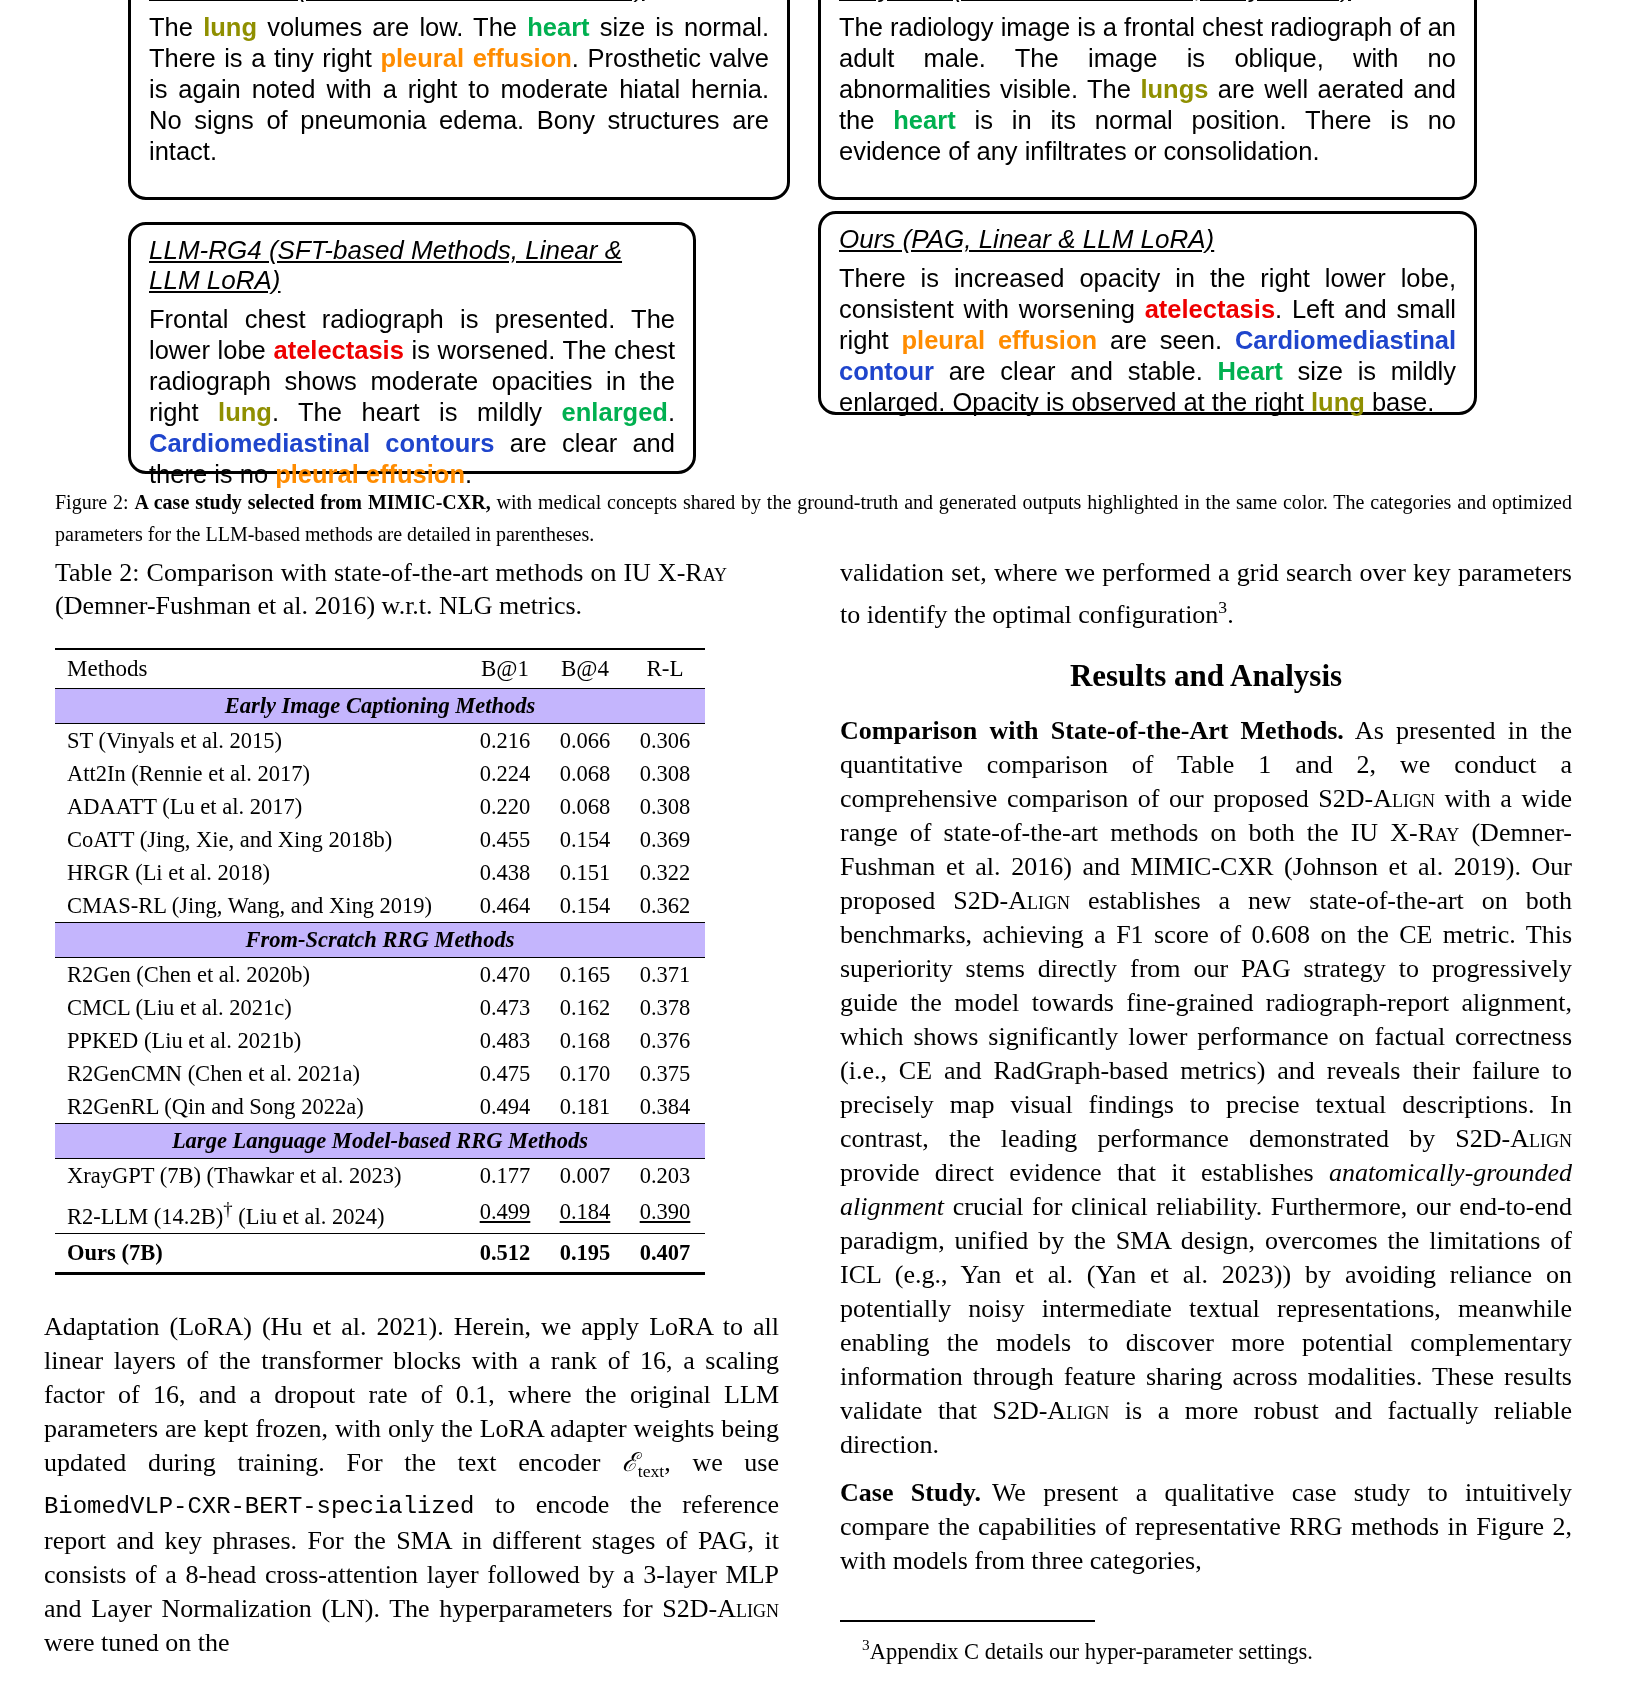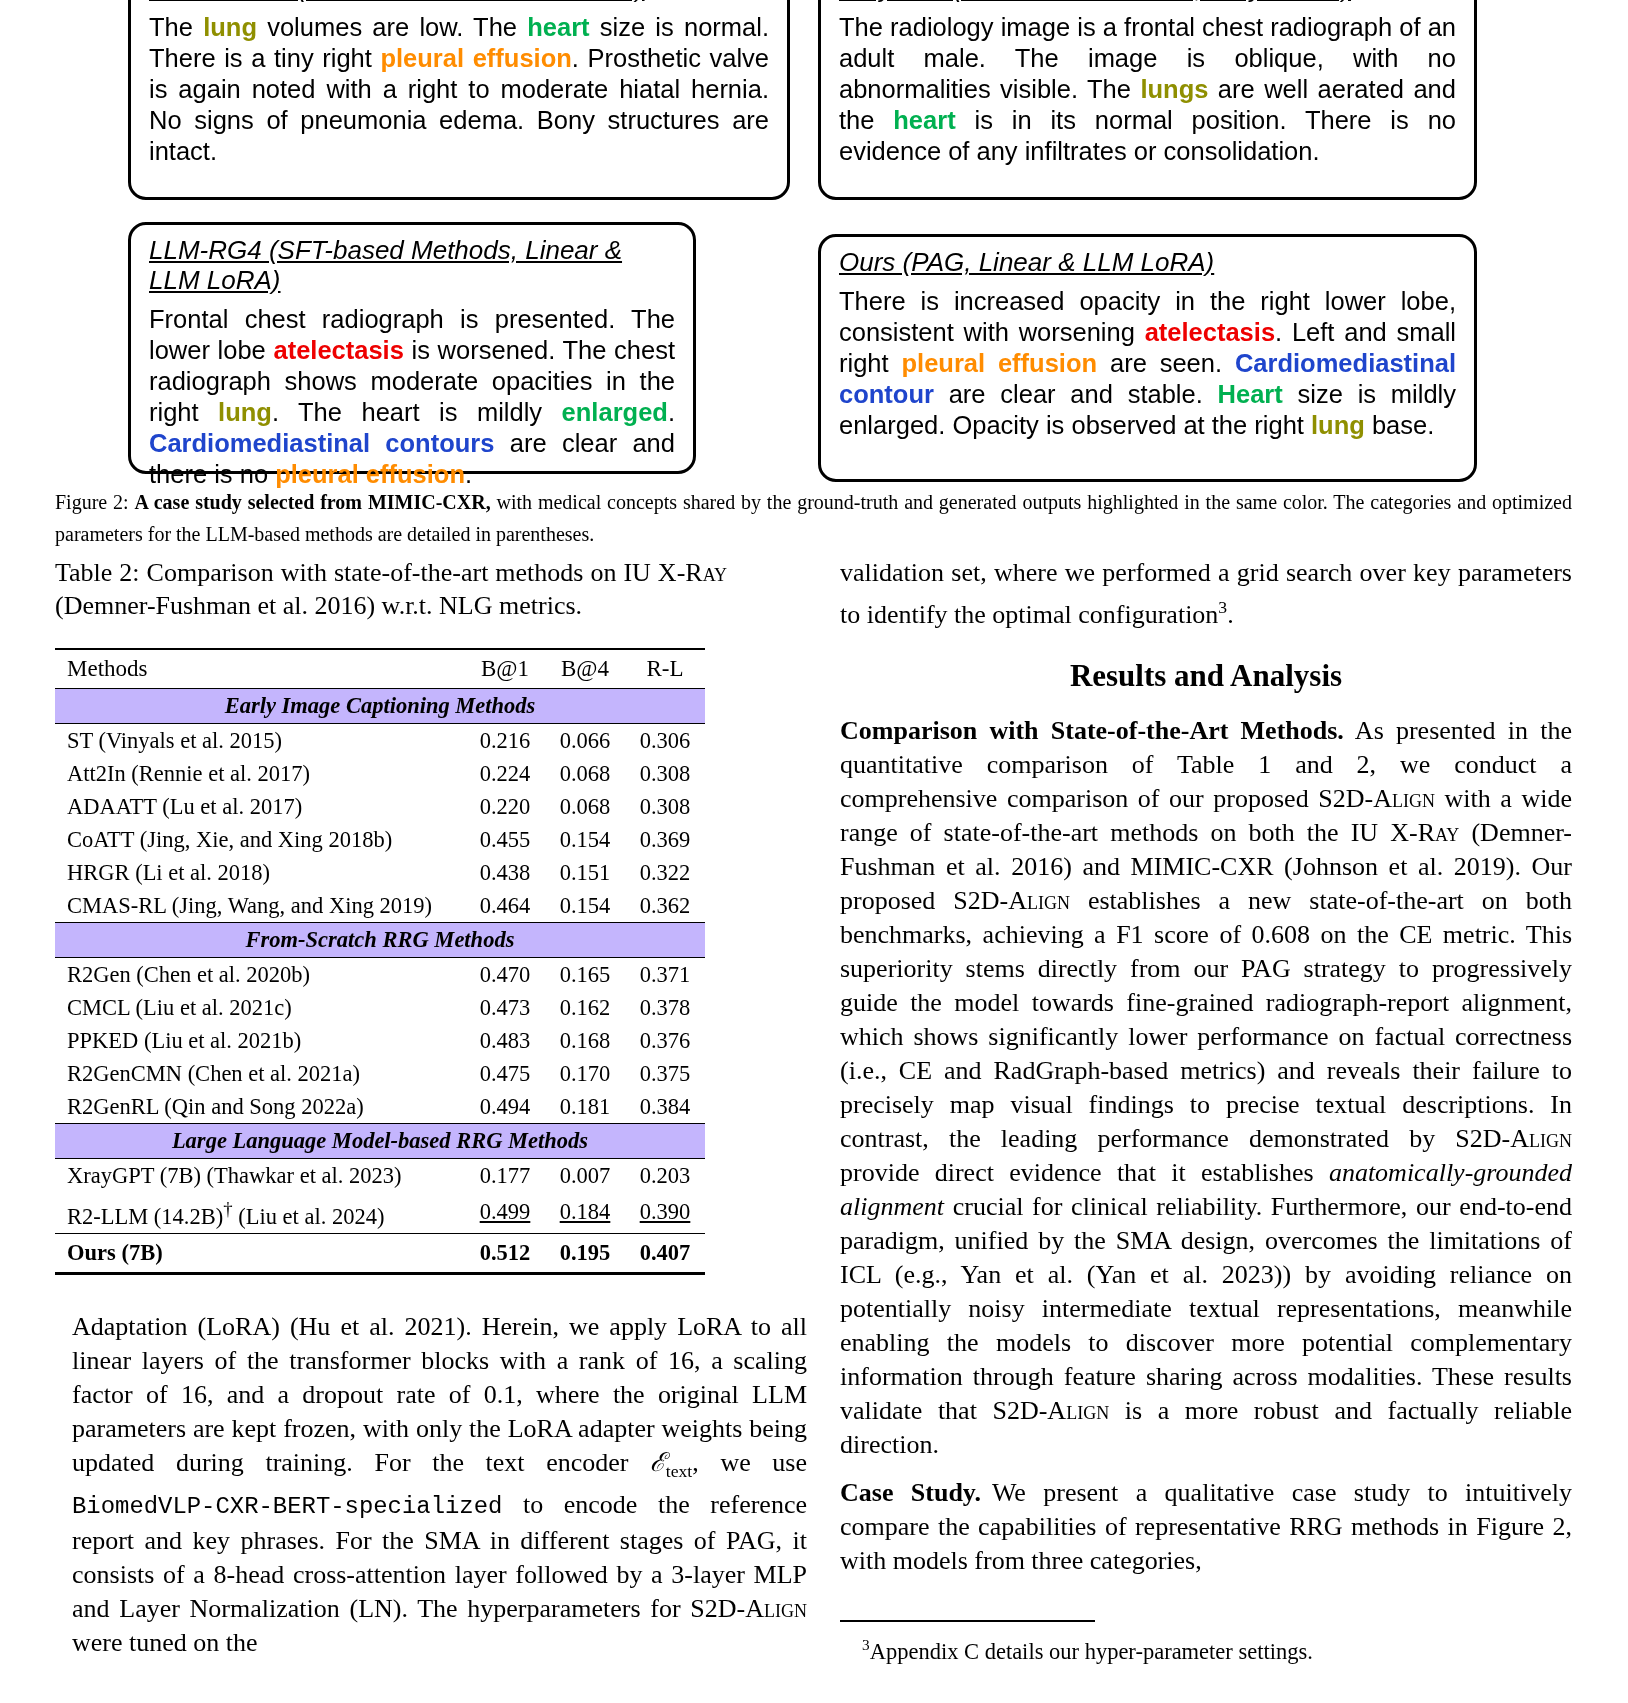--- a/index.html
+++ b/index.html
@@ -22,21 +22,21 @@
   .seg-sc     { font-variant:small-caps; }
   .seg-mono   { font-family:"Liberation Mono", monospace; font-size:92%; }
   .seg-sub    { vertical-align:sub;   font-size:68%; }
   .seg-sup    { vertical-align:super; font-size:68%; }
   .seg-cal    { font-style:italic; }
 
   
   .fig-caption { position:absolute; left:55px; top:486px; width:1517px; font-size:20px; line-height:32px; text-align:justify; }
   .tbl-caption { position:absolute; left:55px; top:556px; width:672px; font-size:26px; line-height:33px; text-align:justify; }
   .body-par { font-size:26px; line-height:34px; text-align:justify; }
-  .left-par { position:absolute; left:72px; top:1310px; width:735px; }
+  .left-par { position:absolute; left:44px; top:1310px; width:735px; }
 
   
   .nlg-table { position:absolute; left:55px; top:648px; width:650px; border-collapse:collapse;
                border-top:2.5px solid #000; border-bottom:3px solid #000; }
   .nlg-table th { font-weight:normal; font-size:23px; border-bottom:1.5px solid #000; padding:6px 0; }
   .nlg-table th.method-h { text-align:left; padding-left:12px; }
   .section-row td { background:#c4b5fd; border-top:1.3px solid #000; border-bottom:1.3px solid #000;
                     font-style:italic; font-weight:bold; text-align:center; font-size:22.5px; padding:4px 0; }
   .data-row td { font-size:22.5px; padding:3.5px 0; line-height:26px; }
   .method-cell { text-align:left; padding-left:12px !important; }
@@ -67,21 +67,21 @@
   <div class="cbox" style="left:818px; top:-40px; width:659px; height:240px;">
     <div class="cbox-title">XrayGPT (SFT-based Methods, Only Linear)</div>
     <div class="cbox-text"><span>The radiology image is a frontal chest radiograph of an adult male. The image is oblique, with no abnormalities visible. The </span><span class="seg-olive">lungs</span><span> are well aerated and the </span><span class="seg-green">heart</span><span> is in its normal position. There is no evidence of any infiltrates or consolidation.</span></div>
   </div>
 
   <div class="cbox" style="left:128px; top:222px; width:568px; height:252px;">
     <div class="cbox-title">LLM-RG4 (SFT-based Methods, Linear &amp; LLM LoRA)</div>
     <div class="cbox-text"><span>Frontal chest radiograph is presented. The lower lobe </span><span class="seg-red">atelectasis</span><span> is worsened. The chest radiograph shows moderate opacities in the right </span><span class="seg-olive">lung</span><span>. The heart is mildly </span><span class="seg-green">enlarged</span><span>. </span><span class="seg-blue">Cardiomediastinal contours</span><span> are clear and there is no </span><span class="seg-orange">pleural effusion</span><span>.</span></div>
   </div>
 
-  <div class="cbox" style="left:818px; top:234px; width:659px; height:248px;">
+  <div class="cbox" style="left:818px; top:211px; width:659px; height:204px;">
     <div class="cbox-title">Ours (PAG, Linear &amp; LLM LoRA)</div>
     <div class="cbox-text"><span>There is increased opacity in the right lower lobe, consistent with worsening </span><span class="seg-red">atelectasis</span><span>. Left and small right </span><span class="seg-orange">pleural effusion</span><span> are seen. </span><span class="seg-blue">Cardiomediastinal contour</span><span> are clear and stable. </span><span class="seg-green">Heart</span><span> size is mildly enlarged. Opacity is observed at the right </span><span class="seg-olive">lung</span><span> base.</span></div>
   </div>
 
   <div class="fig-caption"><span>Figure 2: </span><span class="seg-bold">A case study selected from MIMIC-CXR,</span><span> with medical concepts shared by the ground-truth and generated outputs highlighted in the same color. The categories and optimized parameters for the LLM-based methods are detailed in parentheses.</span></div>
 
   <div class="tbl-caption"><span>Table 2: Comparison with state-of-the-art methods on IU X-</span><span class="seg-sc">Ray</span><span> (Demner-Fushman et al. 2016) w.r.t. NLG metrics.</span></div>
 
   <table class="nlg-table">
     <thead>

